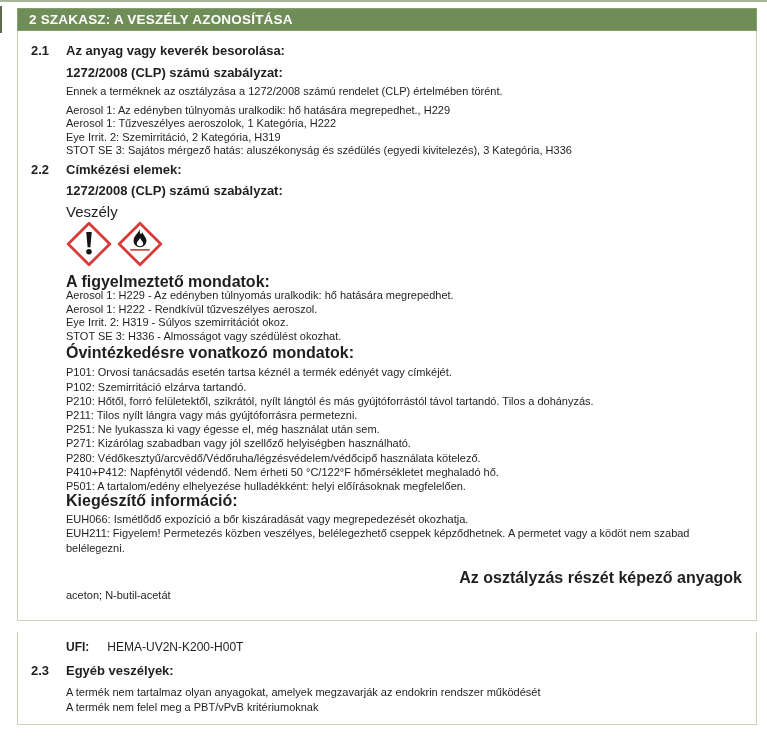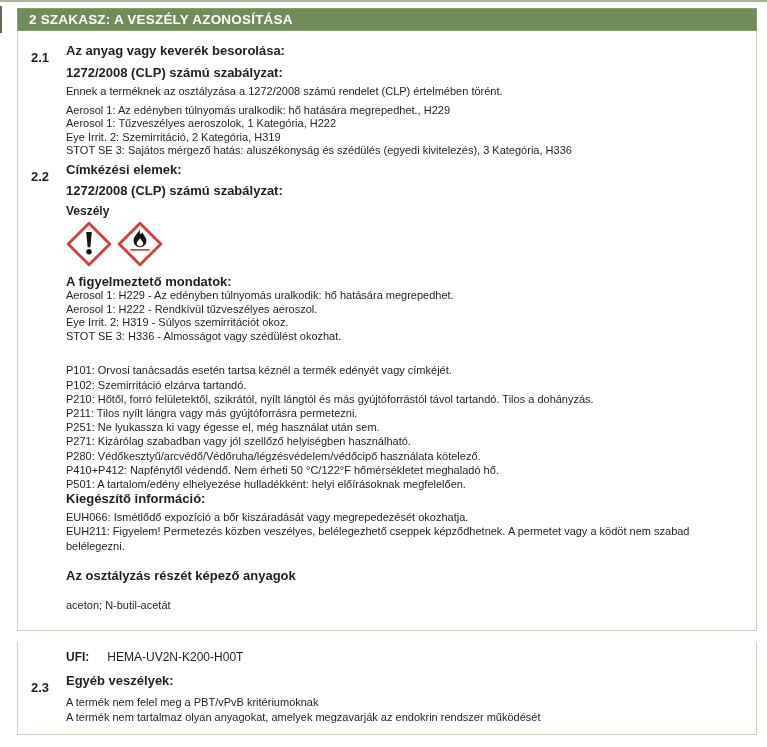--- a/index.html
+++ b/index.html
@@ -20,30 +20,30 @@
     color:#ffffff; font-size:13.5px; font-weight:bold; letter-spacing:0.2px;
     display:flex; align-items:center; padding-left:11px;
   }
   .box {
     box-sizing:border-box; border:1px solid #c6d4ba; border-top:none;
     background:#ffffff; padding:12px 14px 18px 13px;
   }
   .box2 { padding:8px 16px 10px 13px; }
 
   .row { position:relative; padding-left:35px; }
-  .num { position:absolute; left:0; top:7px; font-weight:bold; font-size:13px; }
+  .num { position:absolute; left:0; top:0; font-weight:bold; font-size:13px; }
   .h1 { font-size:13px; font-weight:bold; line-height:16px; }
-  .h2 { font-size:13px; font-weight:bold; line-height:15px; }
+  .h2 { font-size:16px; font-weight:bold; line-height:15px; }
   .body { font-size:11px; line-height:13.6px; }
   .p-block { line-height:14.2px; }
-  .signal { font-size:12px; font-weight:bold; line-height:13px; }
+  .signal { font-size:15px; font-weight:normal; line-height:13px; }
 
-  .mb2{margin-bottom:20px;} .mb3{margin-bottom:15px;} .mb4{margin-bottom:4px;}
+  .mb2{margin-bottom:2px;} .mb3{margin-bottom:15px;} .mb4{margin-bottom:4px;}
   .mb5{margin-bottom:5px;} .mb6{margin-bottom:6px;}
-  .mb8{margin-bottom:16px;}
+  .mb8{margin-bottom:4px;text-align:right;}
 
   .pictos { display:flex; gap:5px; margin-top:3px; margin-bottom:7px; }
   .picto { width:46px; height:46px; }
 
   .ufi-row { font-size:12px; line-height:15px; }
   .ufi-label { font-weight:bold; display:inline-block; width:38px; }
   .h23 { margin-top:8px; }
   .s23-lines { margin-top:6px; }
 </style>
 </head>
@@ -103,20 +103,23 @@
     <div class="row h2">
       <span>A figyelmeztető mondatok:</span>
     </div>
     <div class="row body mb2">
       <div>Aerosol 1: H229 - Az edényben túlnyomás uralkodik: hő hatására megrepedhet.</div>
       <div>Aerosol 1: H222 - Rendkívül tűzveszélyes aeroszol.</div>
       <div>Eye Irrit. 2: H319 - Súlyos szemirritációt okoz.</div>
       <div>STOT SE 3: H336 - Almosságot vagy szédülést okozhat.</div>
     </div>
 
+    <div class="row h2 mb5">
+      <span>Óvintézkedésre vonatkozó mondatok:</span>
+    </div>
     <div class="row body p-block">
       <div>P101: Orvosi tanácsadás esetén tartsa kéznél a termék edényét vagy címkéjét.</div>
       <div>P102: Szemirritáció elzárva tartandó.</div>
       <div>P210: Hőtől, forró felületektől, szikrától, nyílt lángtól és más gyújtóforrástól távol tartandó. Tilos a dohányzás.</div>
       <div>P211: Tilos nyílt lángra vagy más gyújtóforrásra permetezni.</div>
       <div>P251: Ne lyukassza ki vagy égesse el, még használat után sem.</div>
       <div>P271: Kizárólag szabadban vagy jól szellőző helyiségben használható.</div>
       <div>P280: Védőkesztyű/arcvédő/Védőruha/légzésvédelem/védőcipő használata kötelező.</div>
       <div>P410+P412: Napfénytől védendő. Nem érheti 50 °C/122°F hőmérsékletet meghaladó hő.</div>
       <div>P501: A tartalom/edény elhelyezése hulladékként: helyi előírásoknak megfelelően.</div>
@@ -147,18 +150,18 @@
       <span class="ufi-label">UFI:</span>
       <span>HEMA-UV2N-K200-H00T</span>
     </div>
 
     <div class="row h1 h23">
       <span class="num">2.3</span>
       <span>Egyéb veszélyek:</span>
     </div>
 
     <div class="row body p-block s23-lines">
+      <div>A termék nem tartalmaz olyan anyagokat, amelyek megzavarják az endokrin rendszer működését</div>
       <div>A termék nem felel meg a PBT/vPvB kritériumoknak</div>
-      <div>A termék nem tartalmaz olyan anyagokat, amelyek megzavarják az endokrin rendszer működését</div>
     </div>
 
   </div>
 </div>
 
 </body></html>

